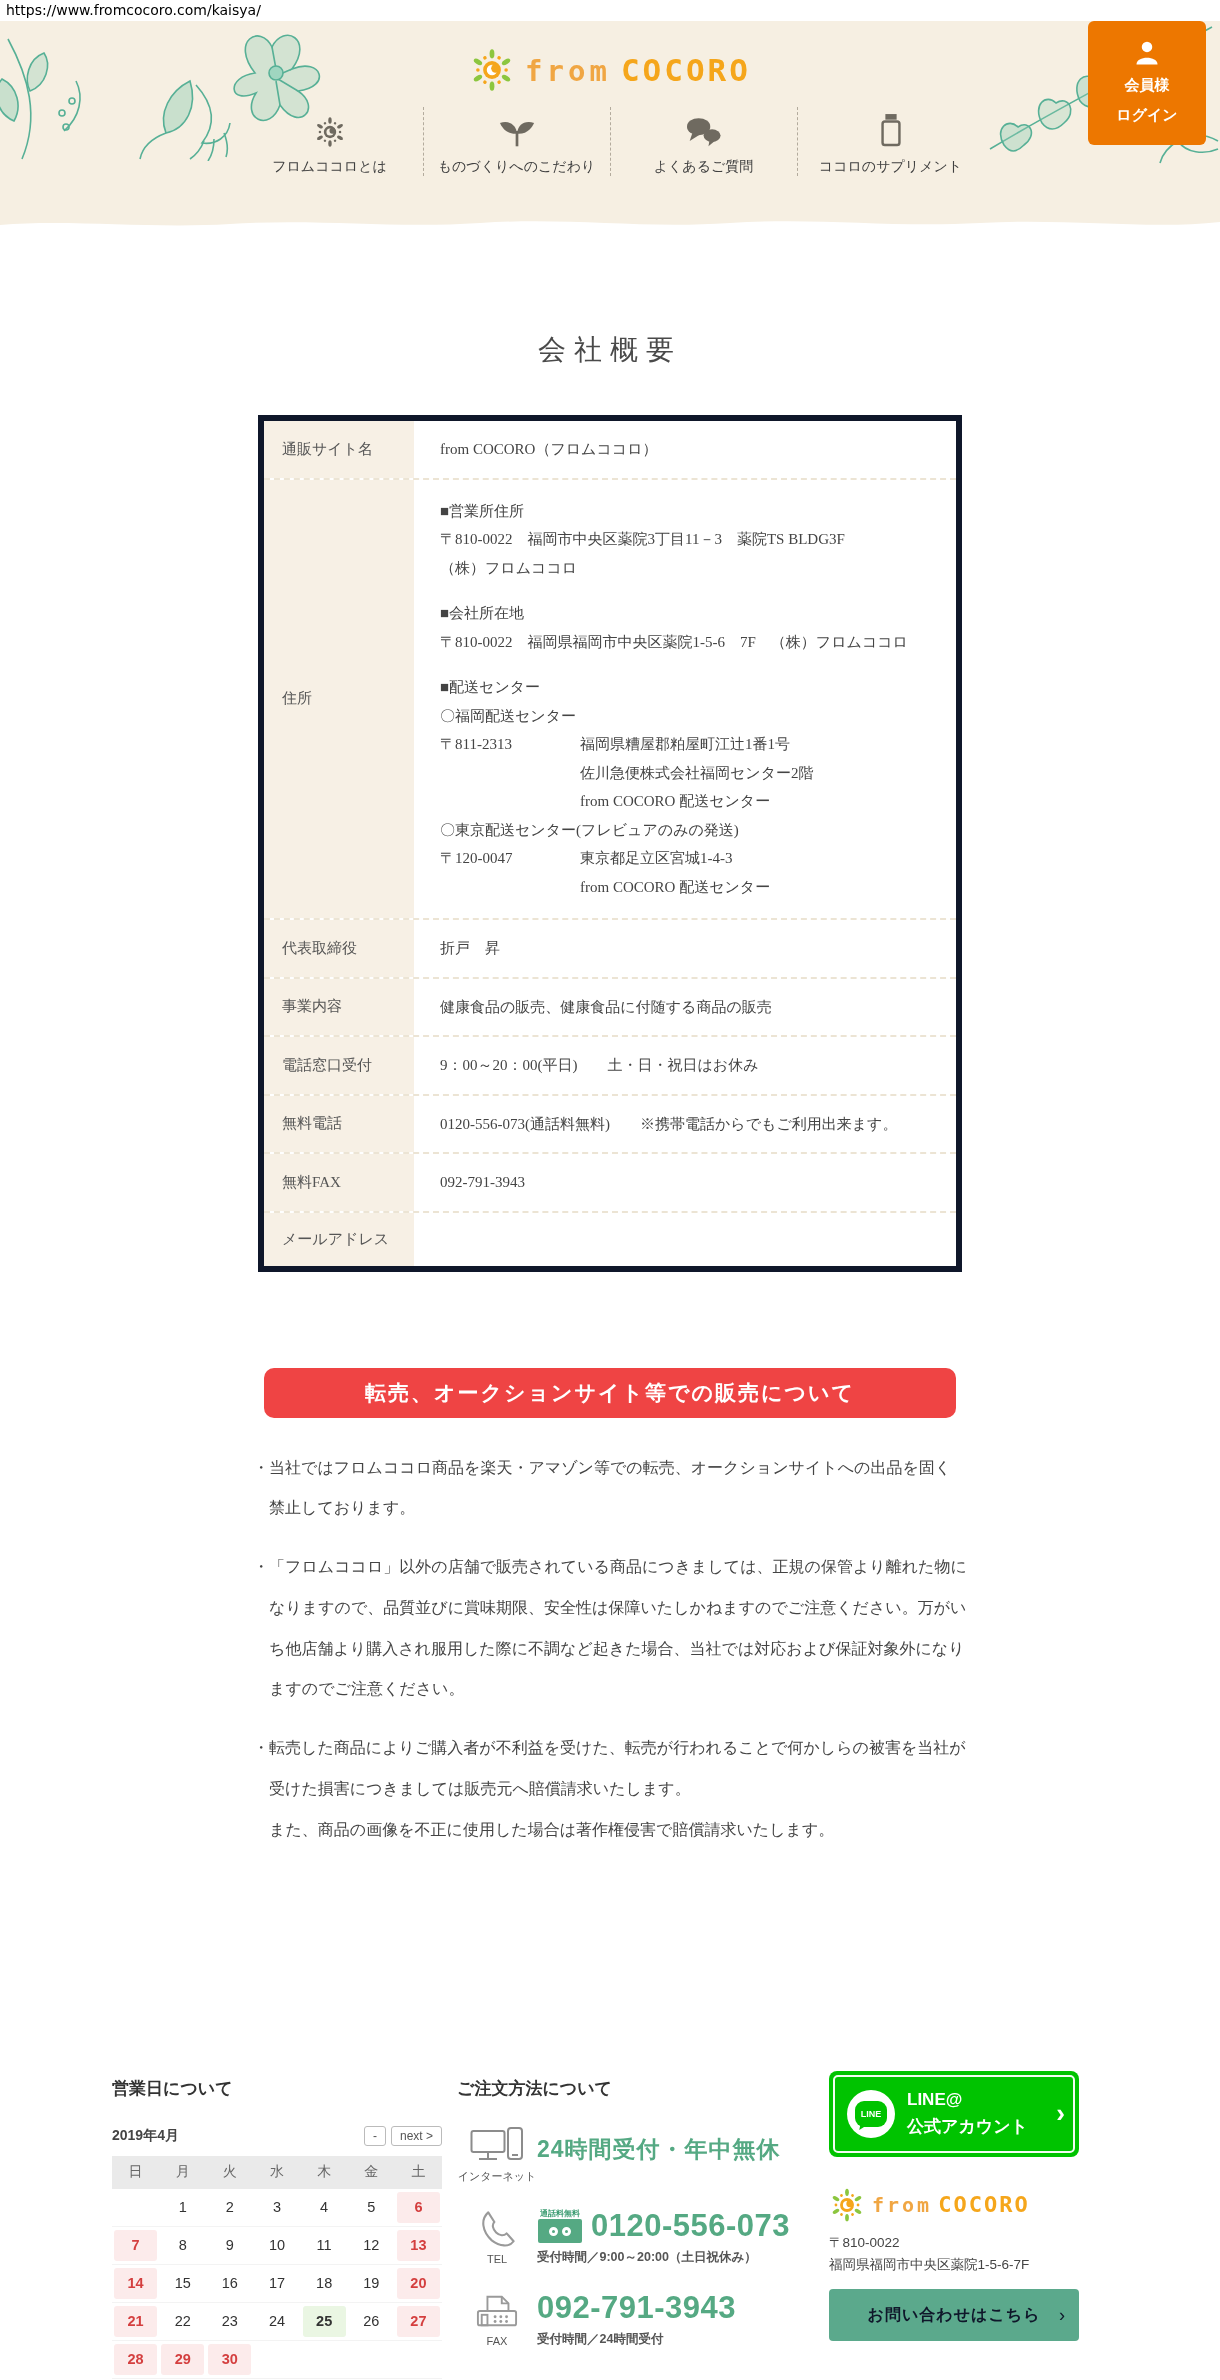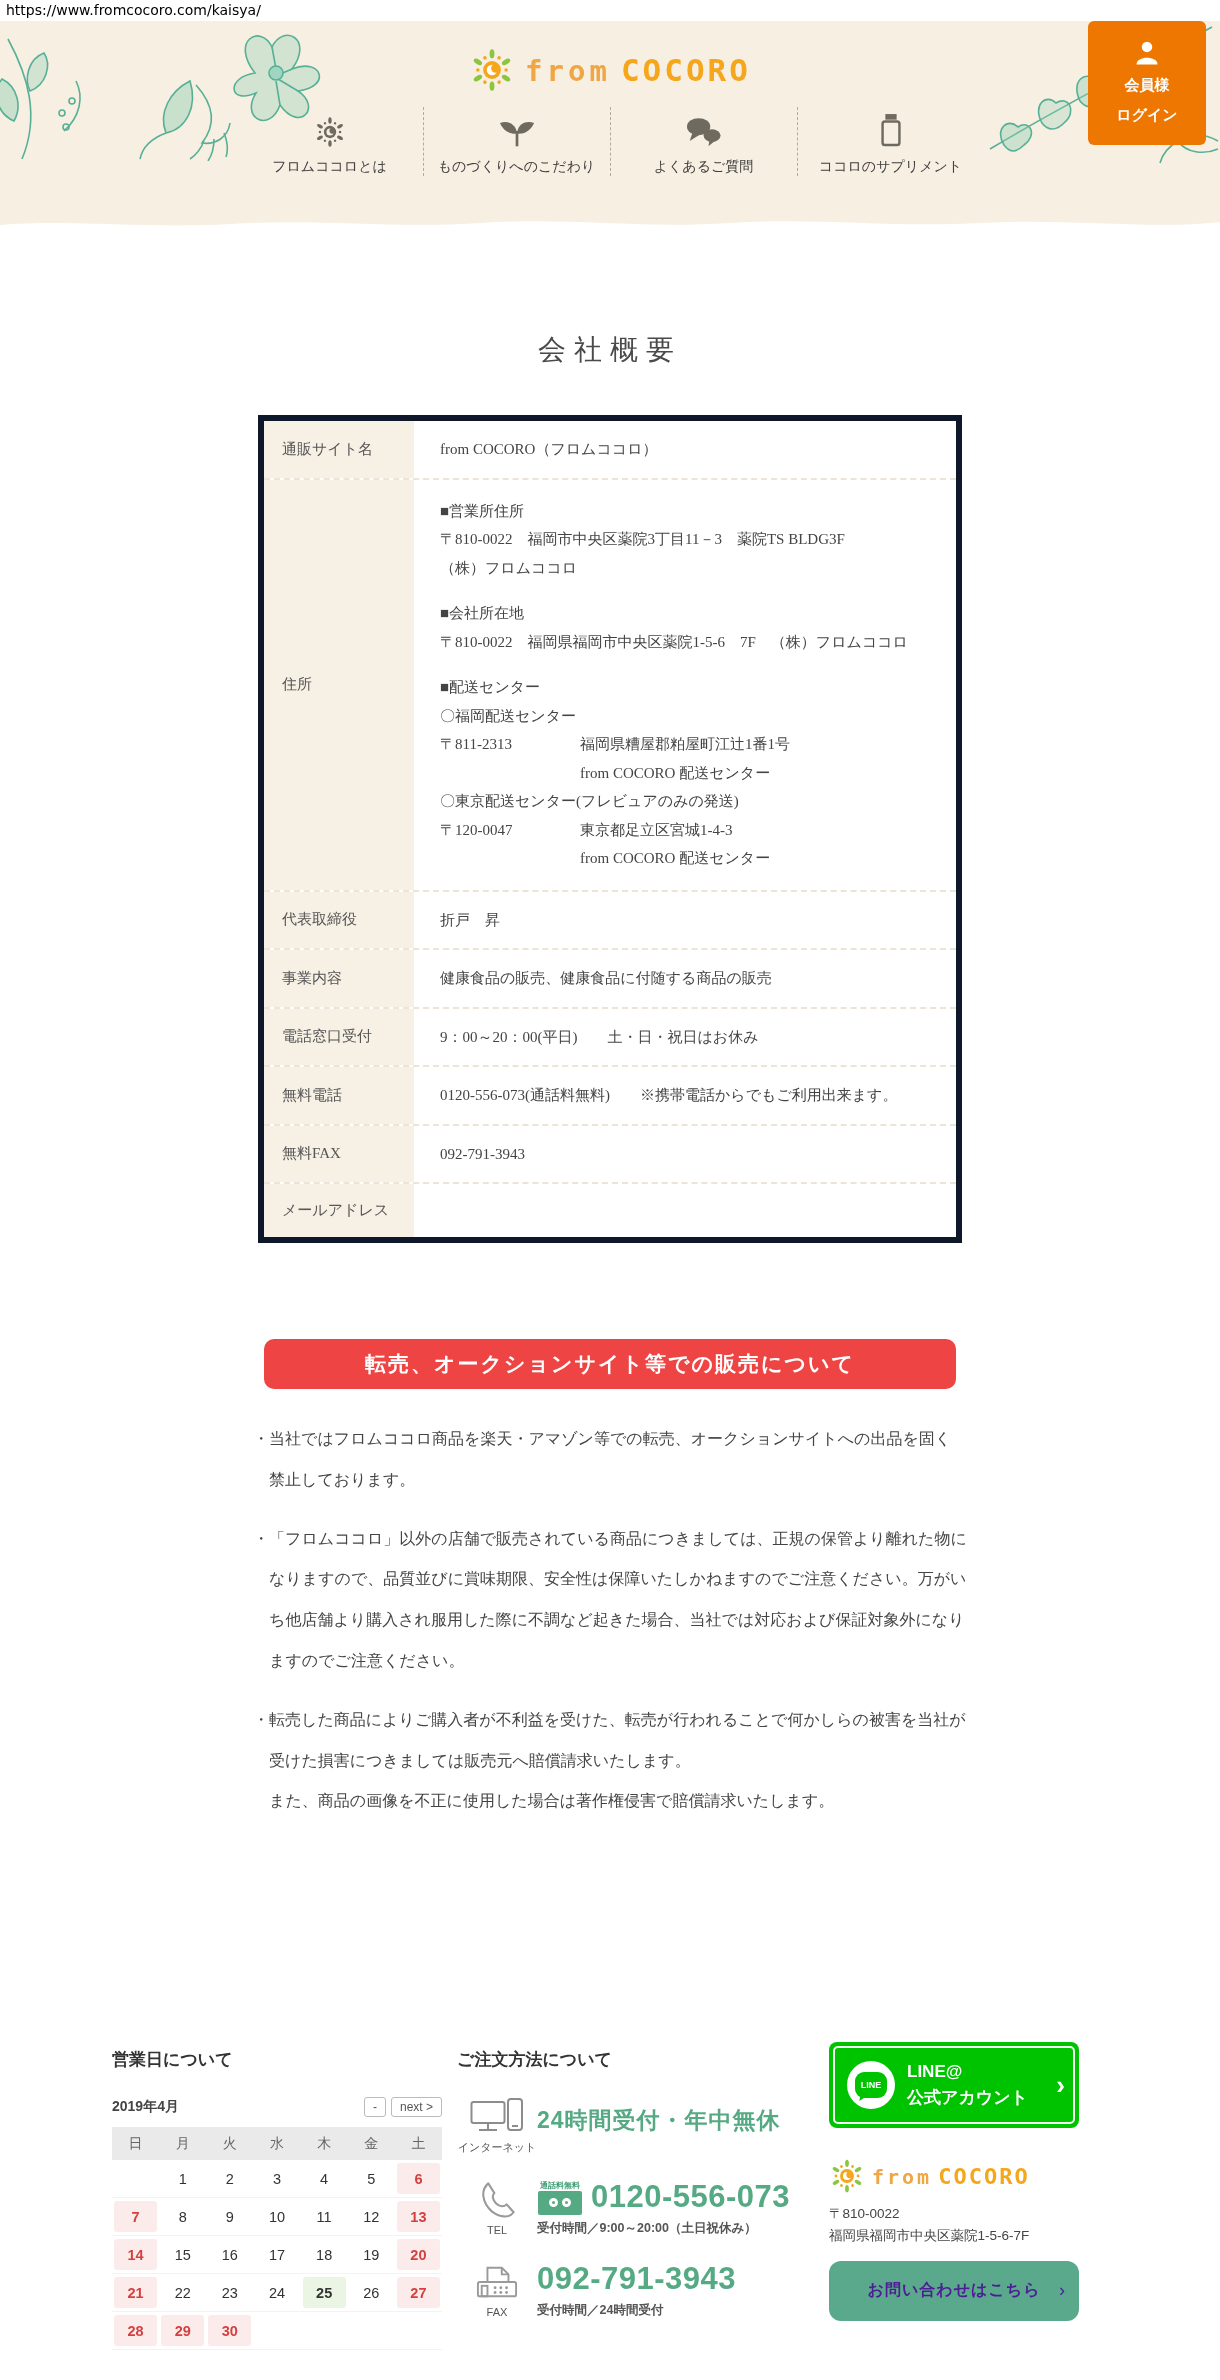--- a/index.html
+++ b/index.html
@@ -92,22 +92,22 @@
     display:flex;align-items:center;justify-content:center;color:#fff;font-size:9px;font-weight:bold;}
   .line-bubble::after{content:"";position:absolute;left:5px;bottom:-4px;border:4px solid transparent;
     border-top-color:#00c300;border-left-color:#00c300;transform:rotate(12deg);}
   .line-text{color:#fff;font-weight:bold;font-size:17px;line-height:1.55;flex:1;}
   .line-chev{color:#fff;font-size:26px;font-weight:bold;margin-right:4px;}
   .f-logo-row{display:flex;align-items:center;gap:7px;margin-top:30px;}
   .f-logo-text{display:flex;align-items:baseline;gap:6px;font-family:"DejaVu Sans Mono","Liberation Mono",monospace;}
   .f-logo-from{font-size:20px;color:#f0a643;letter-spacing:3px;font-weight:bold;}
   .f-logo-cocoro{font-size:22px;color:#f5a61b;letter-spacing:2px;font-weight:bold;}
   .f-addr{margin-top:9px;font-size:13.5px;color:#444;line-height:1.65;}
-  .contact-btn{position:relative;margin-top:13px;width:250px;height:60px;background:#5ba98c;
-    border-radius:12px;display:flex;align-items:center;justify-content:center;color:#4c1d95;
+  .contact-btn{position:relative;margin-top:13px;width:250px;height:52px;background:#5ba98c;
+    border-radius:4px;display:flex;align-items:center;justify-content:center;color:#0f172a;
     font-size:16px;font-weight:bold;letter-spacing:1px;cursor:pointer;}
   .contact-chev{position:absolute;right:13px;font-size:18px;font-weight:normal;}
 </style>
 </head>
 <body>
 
 <div class="url-strip">https://www.fromcocoro.com/kaisya/</div>
 
 <div class="header-band">
 
@@ -260,20 +260,24 @@
         <div class="addr-line">〒810-0022　福岡県福岡市中央区薬院1-5-6　7F　（株）フロムココロ</div>
         <div class="addr-gap"></div>
         <div class="addr-head">■配送センター</div>
         <div class="addr-line">〇福岡配送センター</div>
         <div class="addr-cols">
           <span class="addr-left">〒811-2313</span>
           <span class="addr-right">福岡県糟屋郡粕屋町江辻1番1号</span>
         </div>
         <div class="addr-cols">
           <span class="addr-left"></span>
+          <span class="addr-right">佐川急便株式会社福岡センター2階</span>
+        </div>
+        <div class="addr-cols">
+          <span class="addr-left"></span>
           <span class="addr-right">from COCORO 配送センター</span>
         </div>
         <div class="addr-line">〇東京配送センター(フレビュアのみの発送)</div>
         <div class="addr-cols">
           <span class="addr-left">〒120-0047</span>
           <span class="addr-right">東京都足立区宮城1-4-3</span>
         </div>
         <div class="addr-cols">
           <span class="addr-left"></span>
           <span class="addr-right">from COCORO 配送センター</span>

